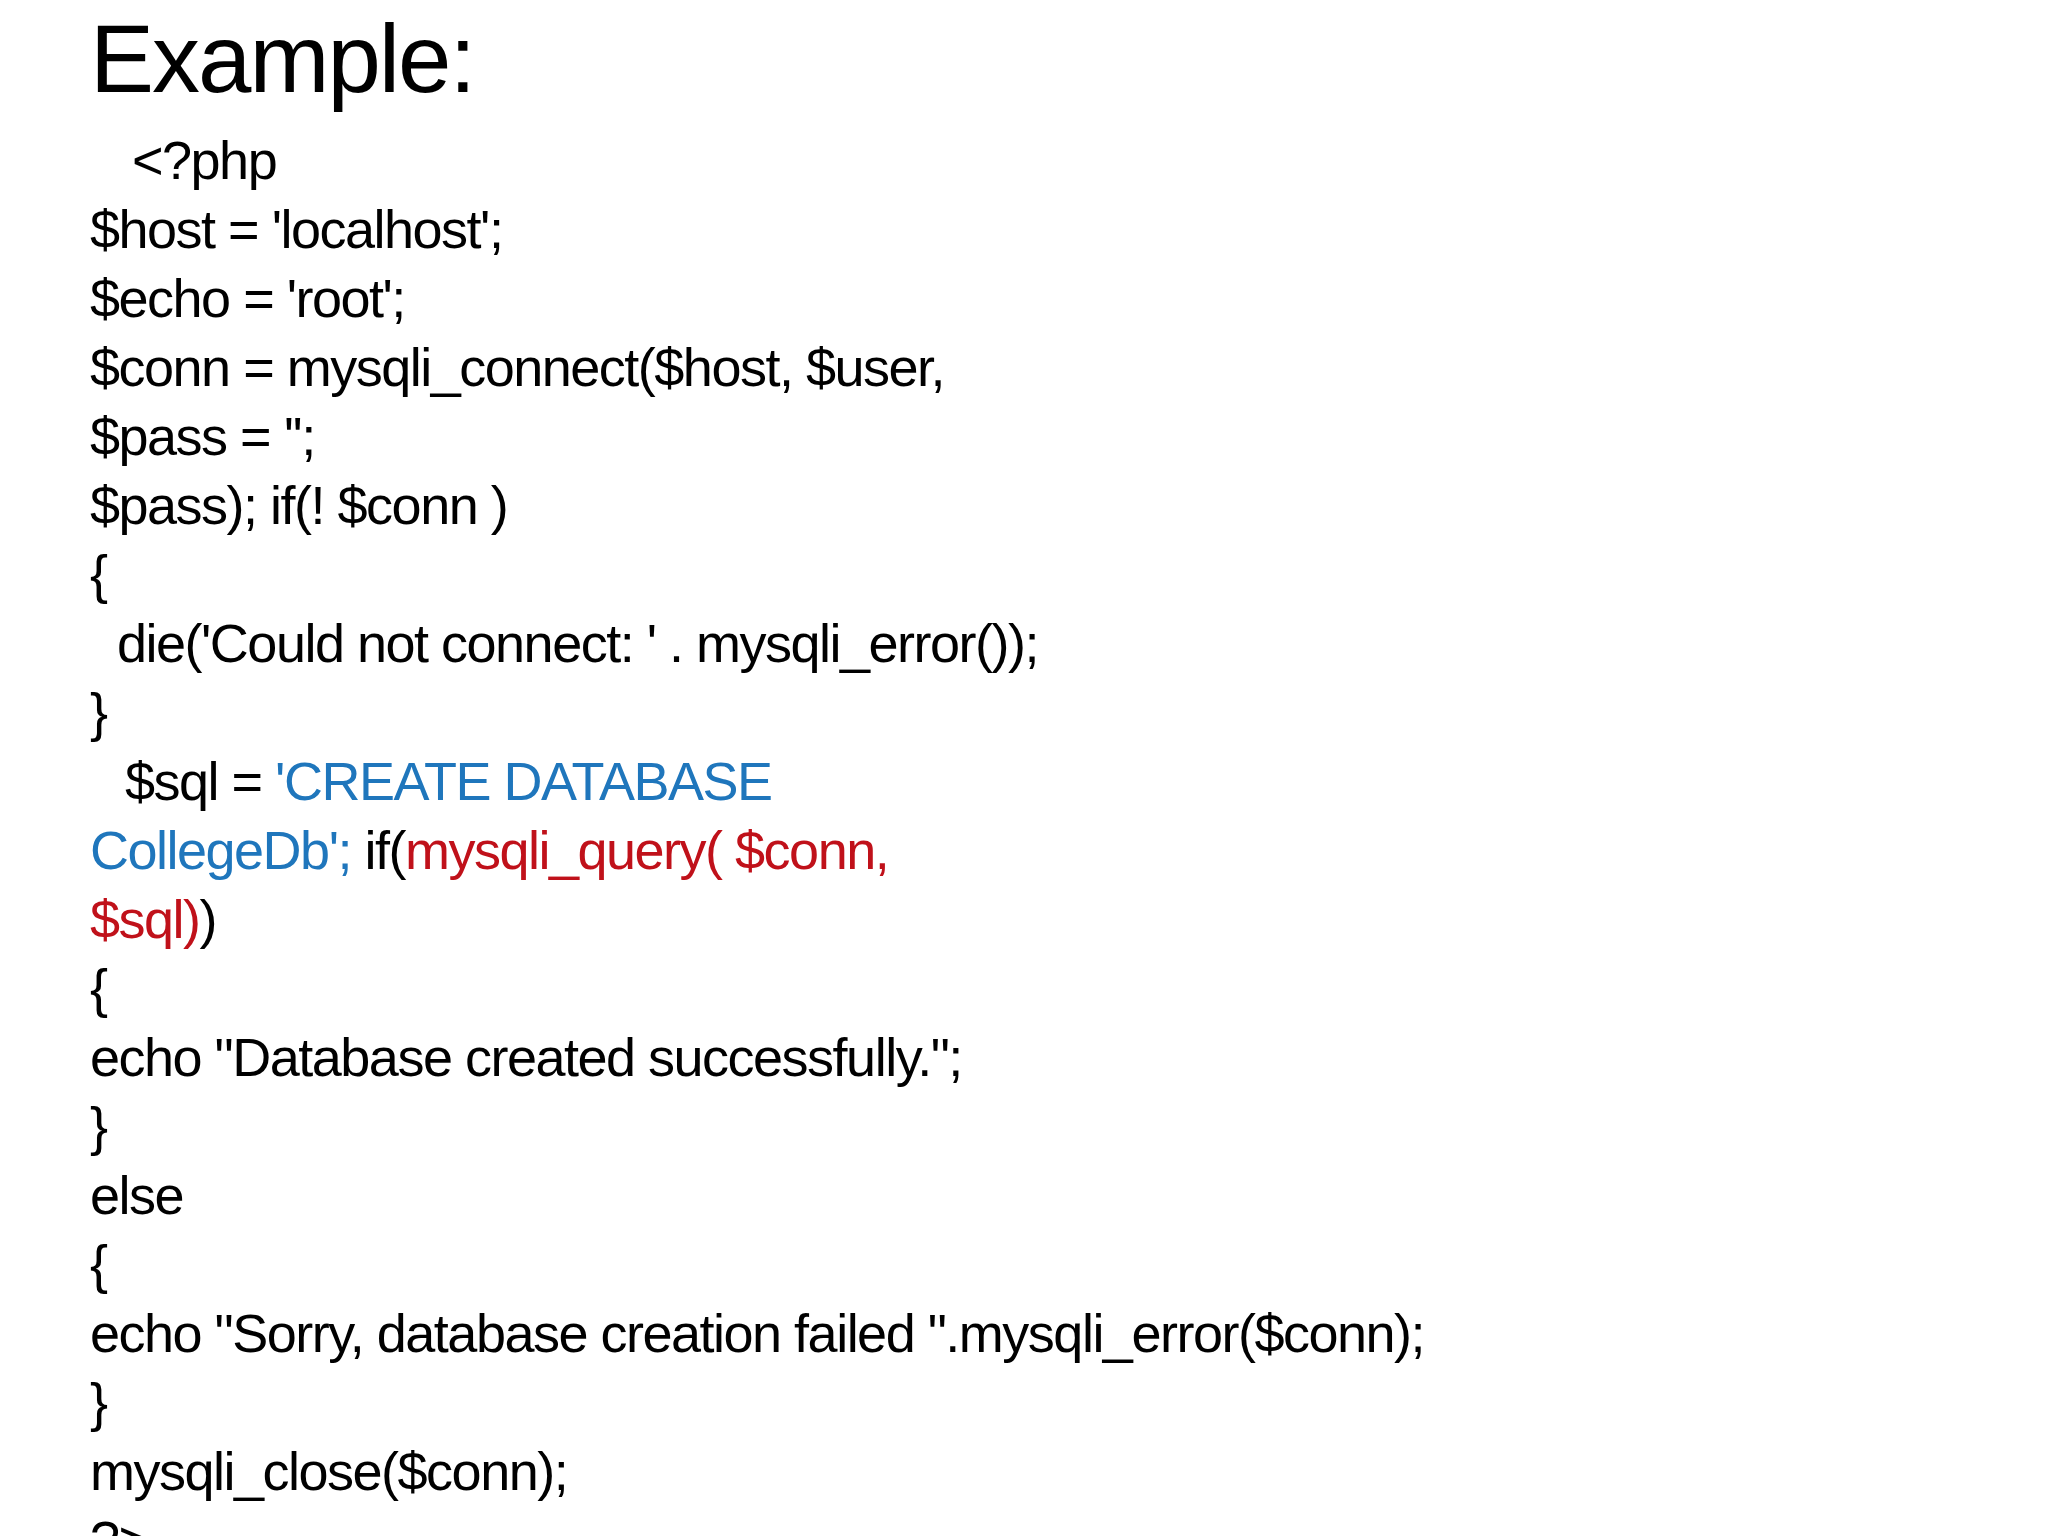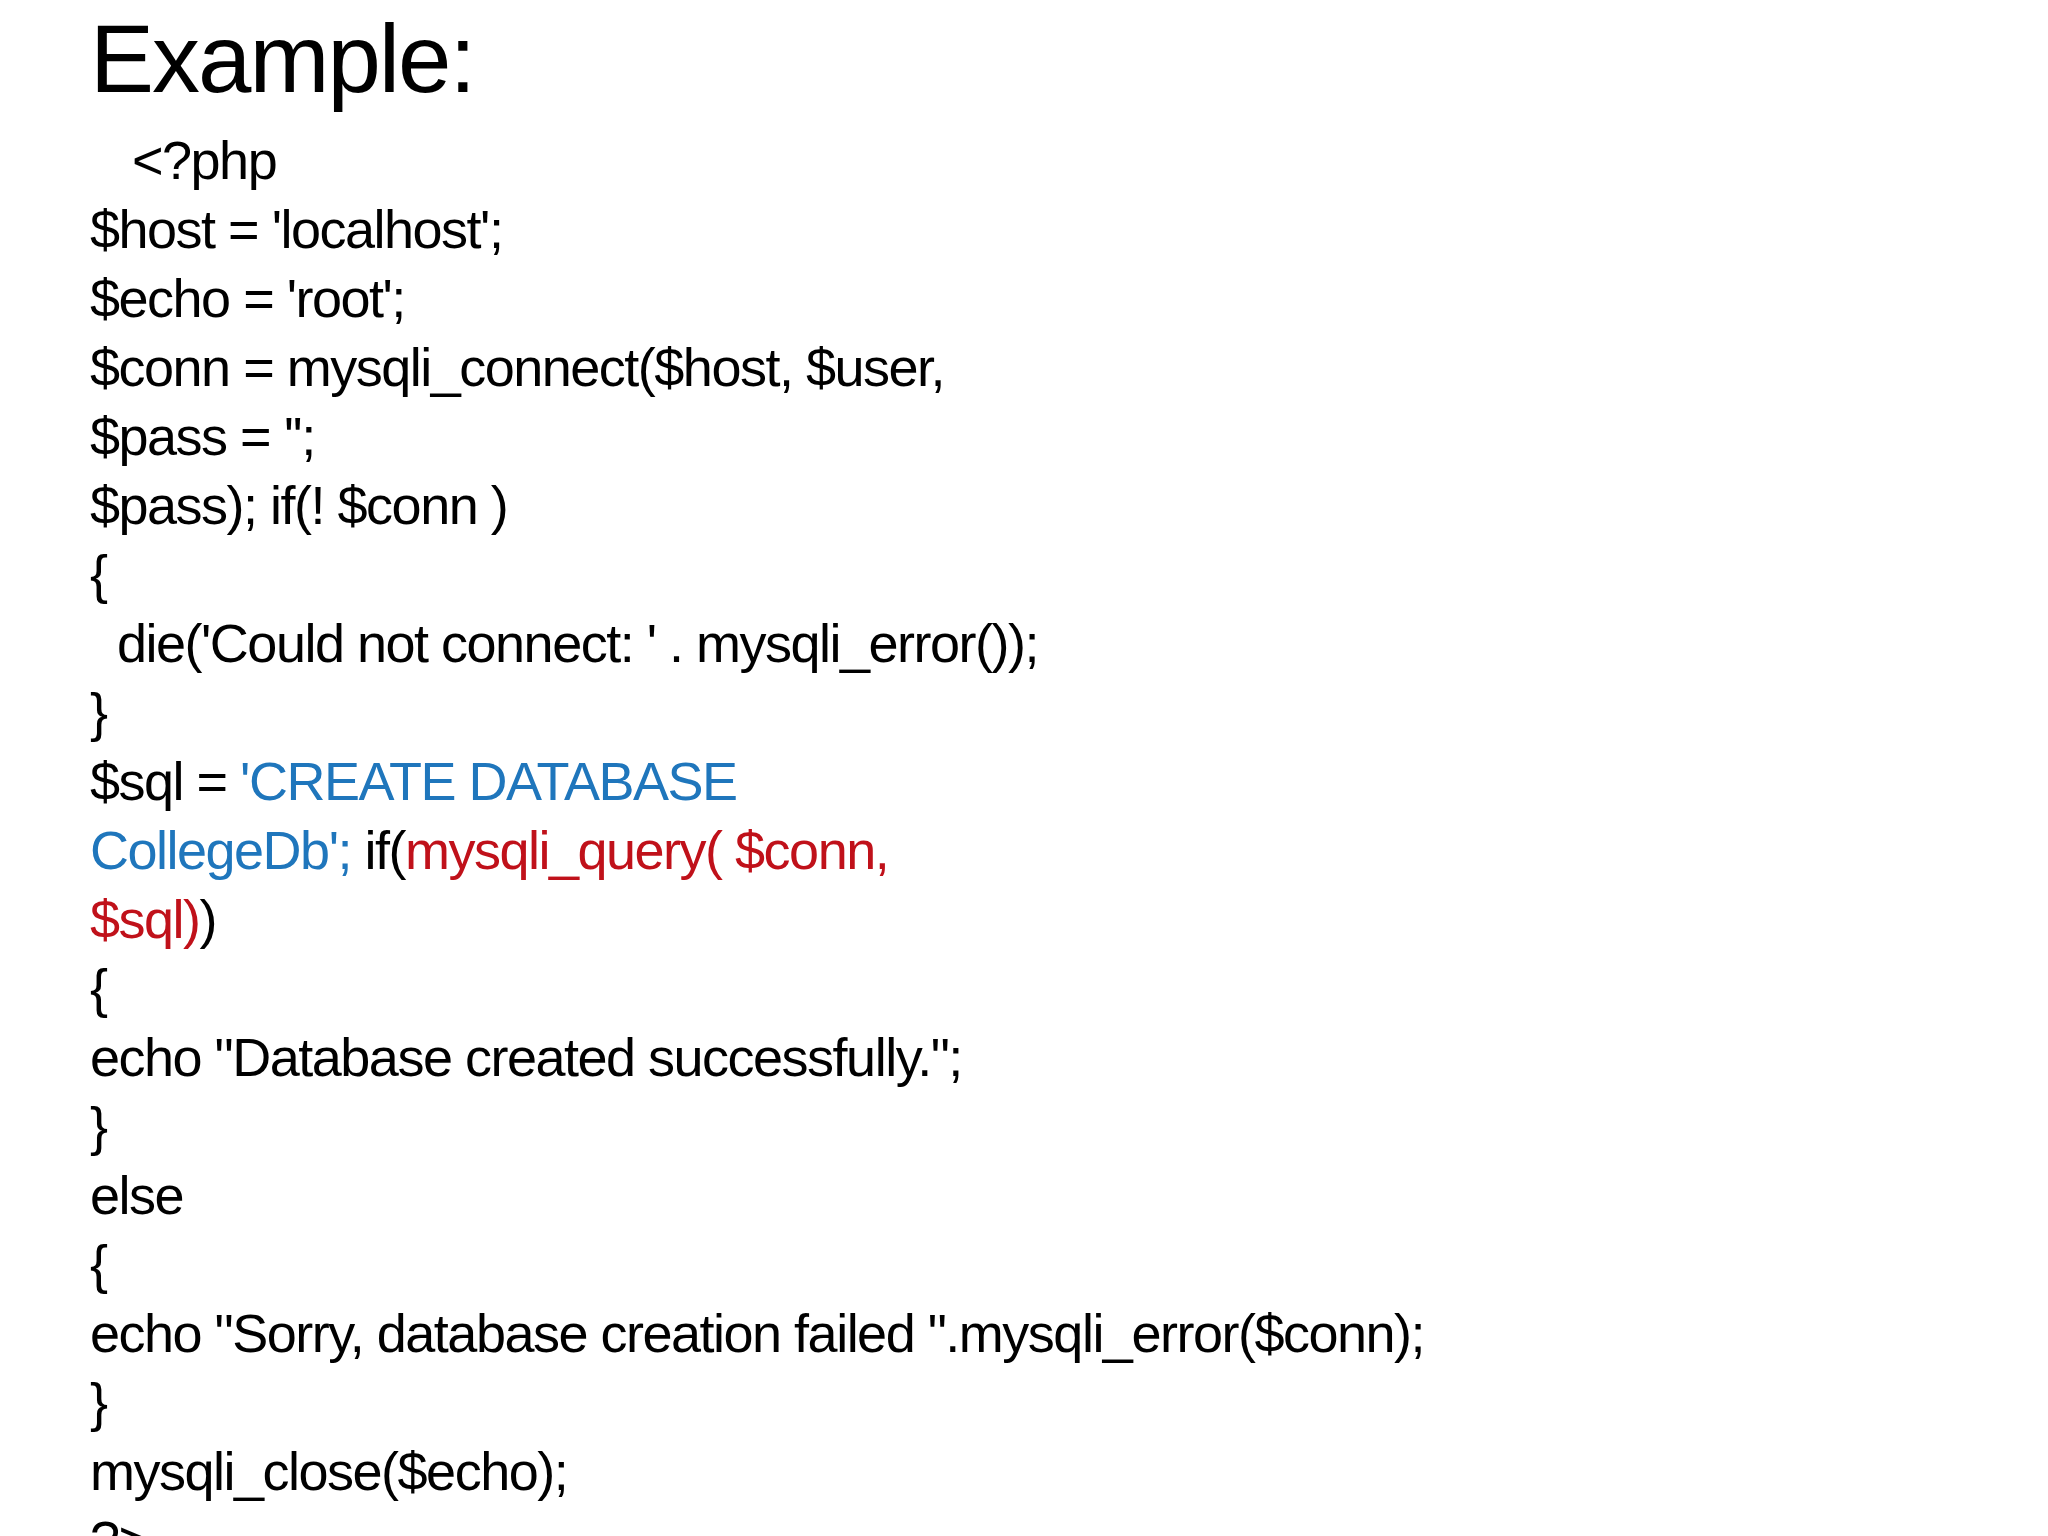--- a/index.html
+++ b/index.html
@@ -49,26 +49,26 @@
   <div class="code-block">
       <div class="code-line"><span style="color: var(--text); margin-left: 42px;">&lt;?php</span></div>
       <div class="code-line"><span style="color: var(--text);">$host = 'localhost';</span></div>
       <div class="code-line"><span style="color: var(--text);">$echo = 'root';</span></div>
       <div class="code-line"><span style="color: var(--text);">$conn = mysqli_connect($host, $user,</span></div>
       <div class="code-line"><span style="color: var(--text);">$pass = '';</span></div>
       <div class="code-line"><span style="color: var(--text); text-align: right;">$pass); if(! $conn )</span></div>
       <div class="code-line"><span style="color: var(--text);">{</span></div>
       <div class="code-line"><span style="color: var(--text);">  die('Could not connect: ' . mysqli_error());</span></div>
       <div class="code-line"><span style="color: var(--text);">}</span></div>
-      <div class="code-line"><span style="color: var(--text);">$sql = </span><span style="color: var(--keyword_blue);">'CREATE DATABASE</span></div>
+      <div class="code-line"><span style="color: var(--text); margin-left: 35px;">$sql = </span><span style="color: var(--keyword_blue);">'CREATE DATABASE</span></div>
       <div class="code-line"><span style="color: var(--keyword_blue);">CollegeDb';</span><span style="color: var(--text);"> if(</span><span style="color: var(--keyword_red);">mysqli_query( $conn,</span></div>
       <div class="code-line"><span style="color: var(--keyword_red);">$sql)</span><span style="color: var(--text);">)</span></div>
       <div class="code-line"><span style="color: var(--text);">{</span></div>
       <div class="code-line"><span style="color: var(--text);">echo "Database created successfully.";</span></div>
       <div class="code-line"><span style="color: var(--text);">}</span></div>
       <div class="code-line"><span style="color: var(--text);">else</span></div>
       <div class="code-line"><span style="color: var(--text);">{</span></div>
       <div class="code-line"><span style="color: var(--text);">echo "Sorry, database creation failed ".mysqli_error($conn);</span></div>
       <div class="code-line"><span style="color: var(--text);">}</span></div>
-      <div class="code-line"><span style="color: var(--text);">mysqli_close($echo);</span></div>
+      <div class="code-line"><span style="color: var(--text);">mysqli_close($conn);</span></div>
       <div class="code-line"><span style="color: var(--text);">?&gt;</span></div>
     </div>
 </div>
 
 </body></html>

